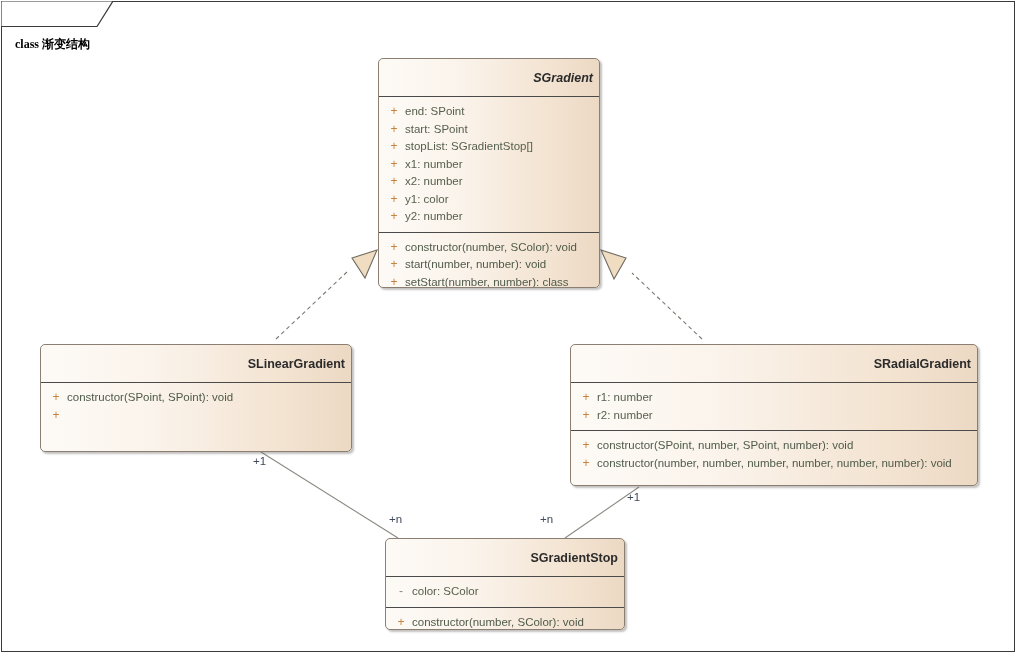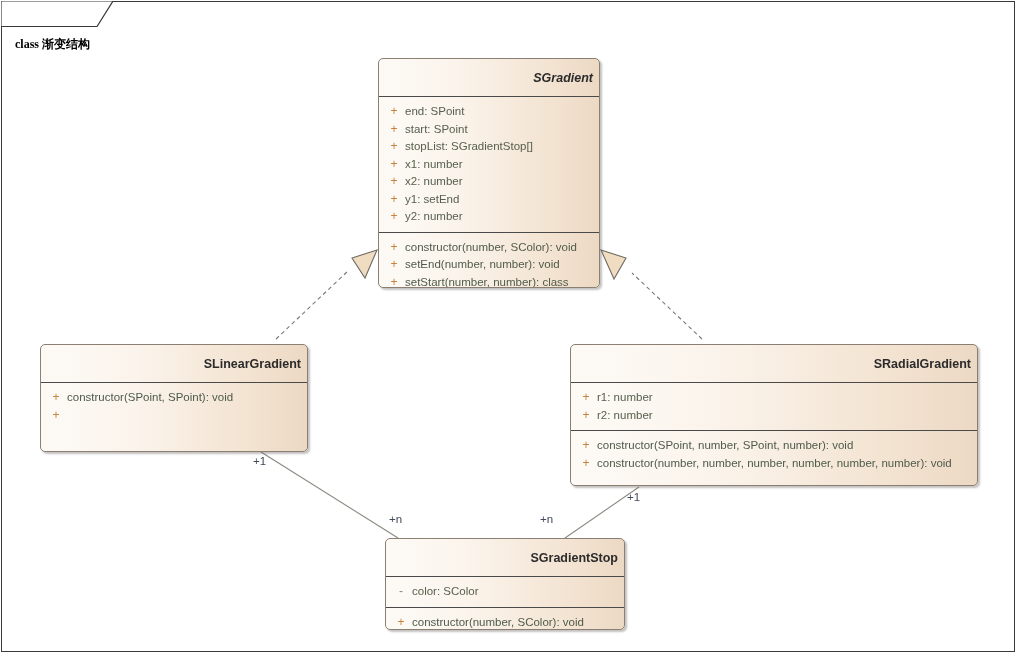--- a/index.html
+++ b/index.html
@@ -187,44 +187,44 @@
     <div class="member-row attr">
       <span class="vis public">+</span>
       <span class="member-text">x1: number</span>
     </div>
     <div class="member-row attr">
       <span class="vis public">+</span>
       <span class="member-text">x2: number</span>
     </div>
     <div class="member-row attr">
       <span class="vis public">+</span>
-      <span class="member-text">y1: setEnd</span>
+      <span class="member-text">y1: color</span>
     </div>
     <div class="member-row attr">
       <span class="vis public">+</span>
       <span class="member-text">y2: number</span>
     </div>
   </div>
   <div class="compartment member-list">
     <div class="member-row">
       <span class="vis public">+</span>
       <span class="member-text">constructor(number, SColor): void</span>
     </div>
     <div class="member-row">
       <span class="vis public">+</span>
-      <span class="member-text">setEnd(number, number): void</span>
+      <span class="member-text">start(number, number): void</span>
     </div>
     <div class="member-row">
       <span class="vis public">+</span>
       <span class="member-text">setStart(number, number): class</span>
     </div>
   </div>
 </div>
 
-<div class="uml-class" id="box-slineargradient" style="left:40px; top:344px; width:268px; height:108px;">
+<div class="uml-class" id="box-slineargradient" style="left:40px; top:344px; width:312px; height:108px;">
   <div class="compartment">
     <div class="class-title">SLinearGradient</div>
   </div>
   <div class="compartment member-list">
     <div class="member-row">
       <span class="vis public">+</span>
       <span class="member-text">constructor(SPoint, SPoint): void</span>
     </div>
     <div class="member-row">
       <span class="vis public">+</span>

